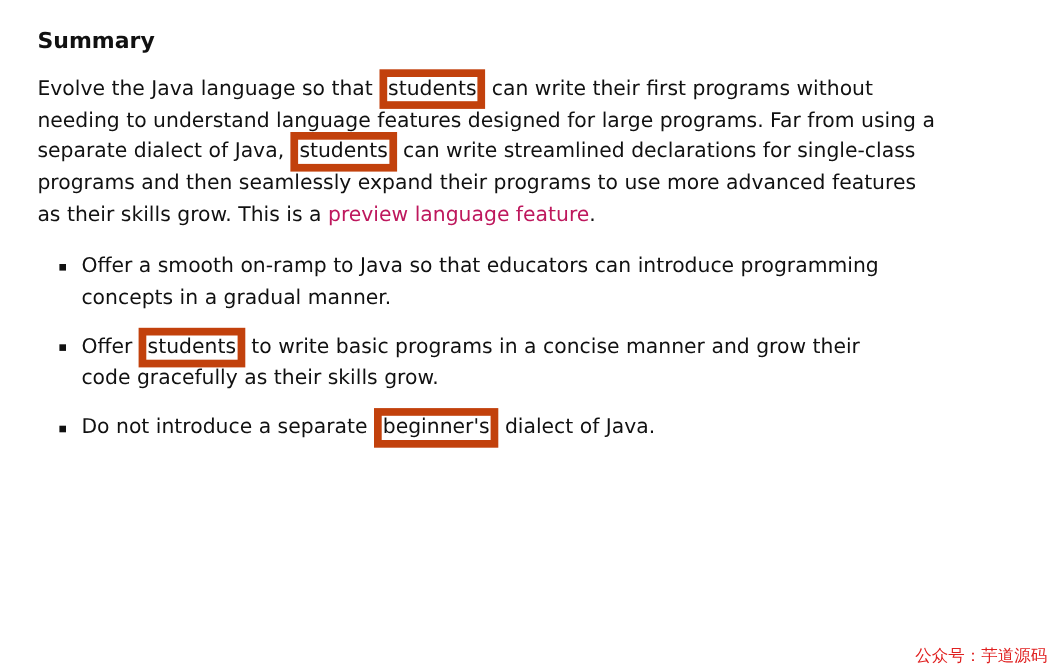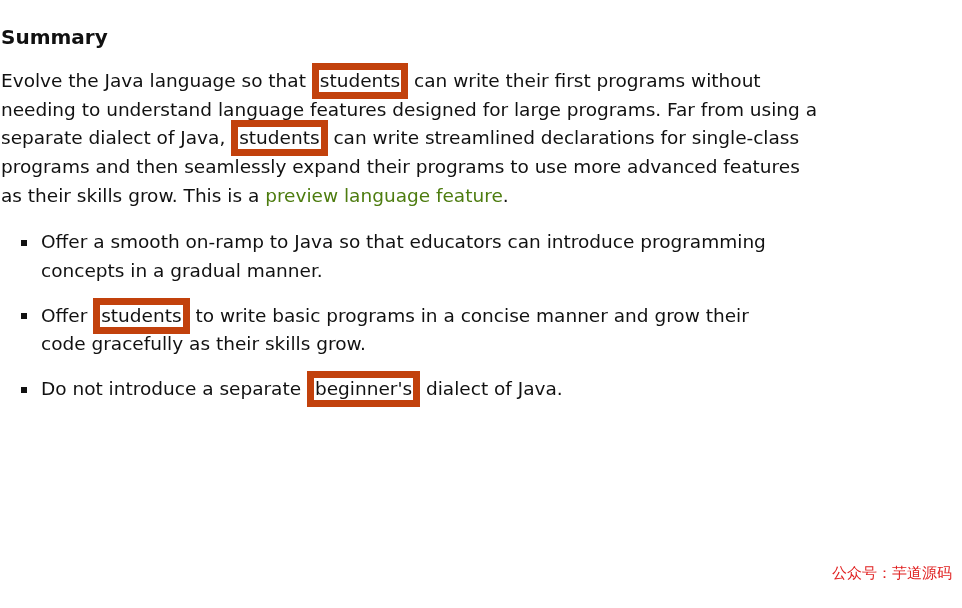--- a/index.html
+++ b/index.html
@@ -7,21 +7,21 @@
     margin: 0;
     padding: 0;
     width: 962px;
     height: 608px;
     font-family: "DejaVu Sans", Verdana, Geneva, sans-serif;
     color: #111111;
     background: #ffffff;
     overflow: hidden;
   }
   .page {
-    padding: 14px 18px 0 1px;
+    padding: 14px 18px 0 34px;
     line-height: 1.55;
     font-size: 18.5px;
     position: relative;
     height: 100%;
   }
   h2.section {
     font-weight: 700;
     font-size: 20px;
     margin: 8px 0 14px 0;
     color: #111111;
@@ -49,28 +49,28 @@
     width: 6px;
     height: 6px;
     background: #111111;
   }
   .hl {
     border: 7px solid #c2410c;
     padding: 0 1px 1px 1px;
     display: inline;
   }
   a.link {
-    color: #4d7c0f;
+    color: #be185d;
     text-decoration: none;
     cursor: pointer;
   }
   .watermark {
     position: absolute;
     right: 10px;
-    bottom: 24px;
+    bottom: 0;
     color: #e02020;
     font-size: 15px;
     font-family: "Microsoft YaHei", "SimSun", sans-serif;
   }
 </style>
 </head>
 <body>
 
 <div class="page">
 

